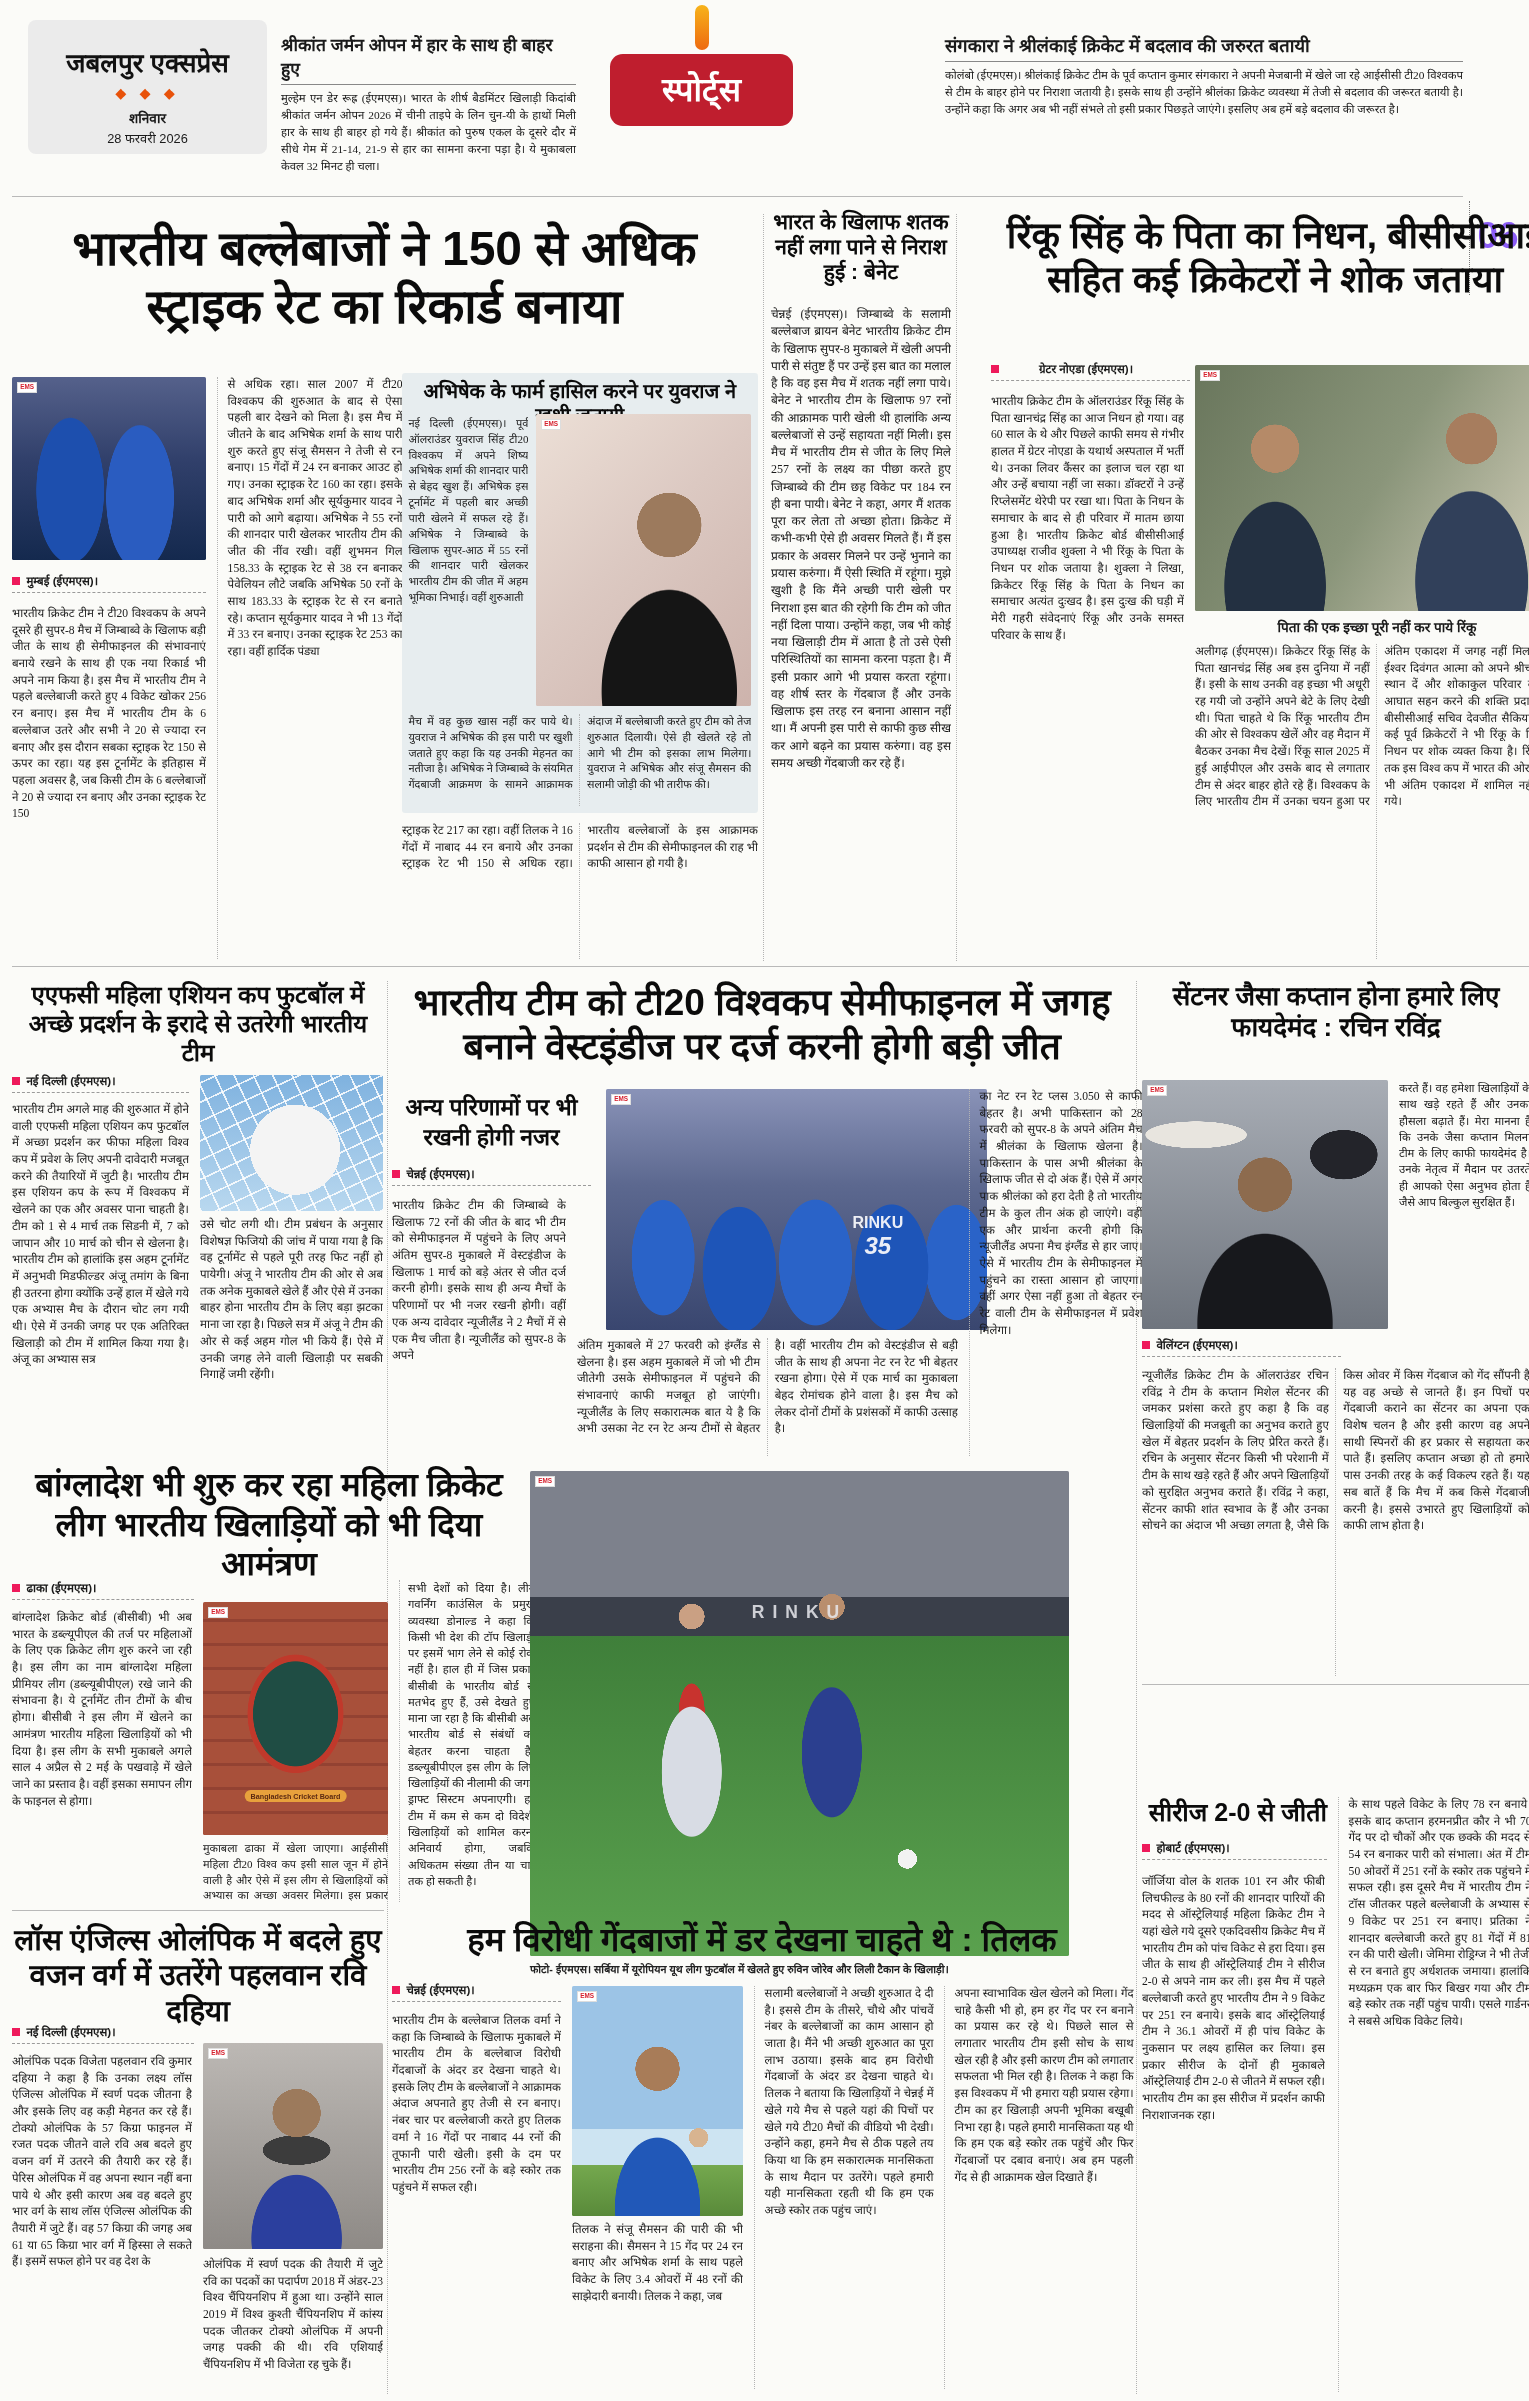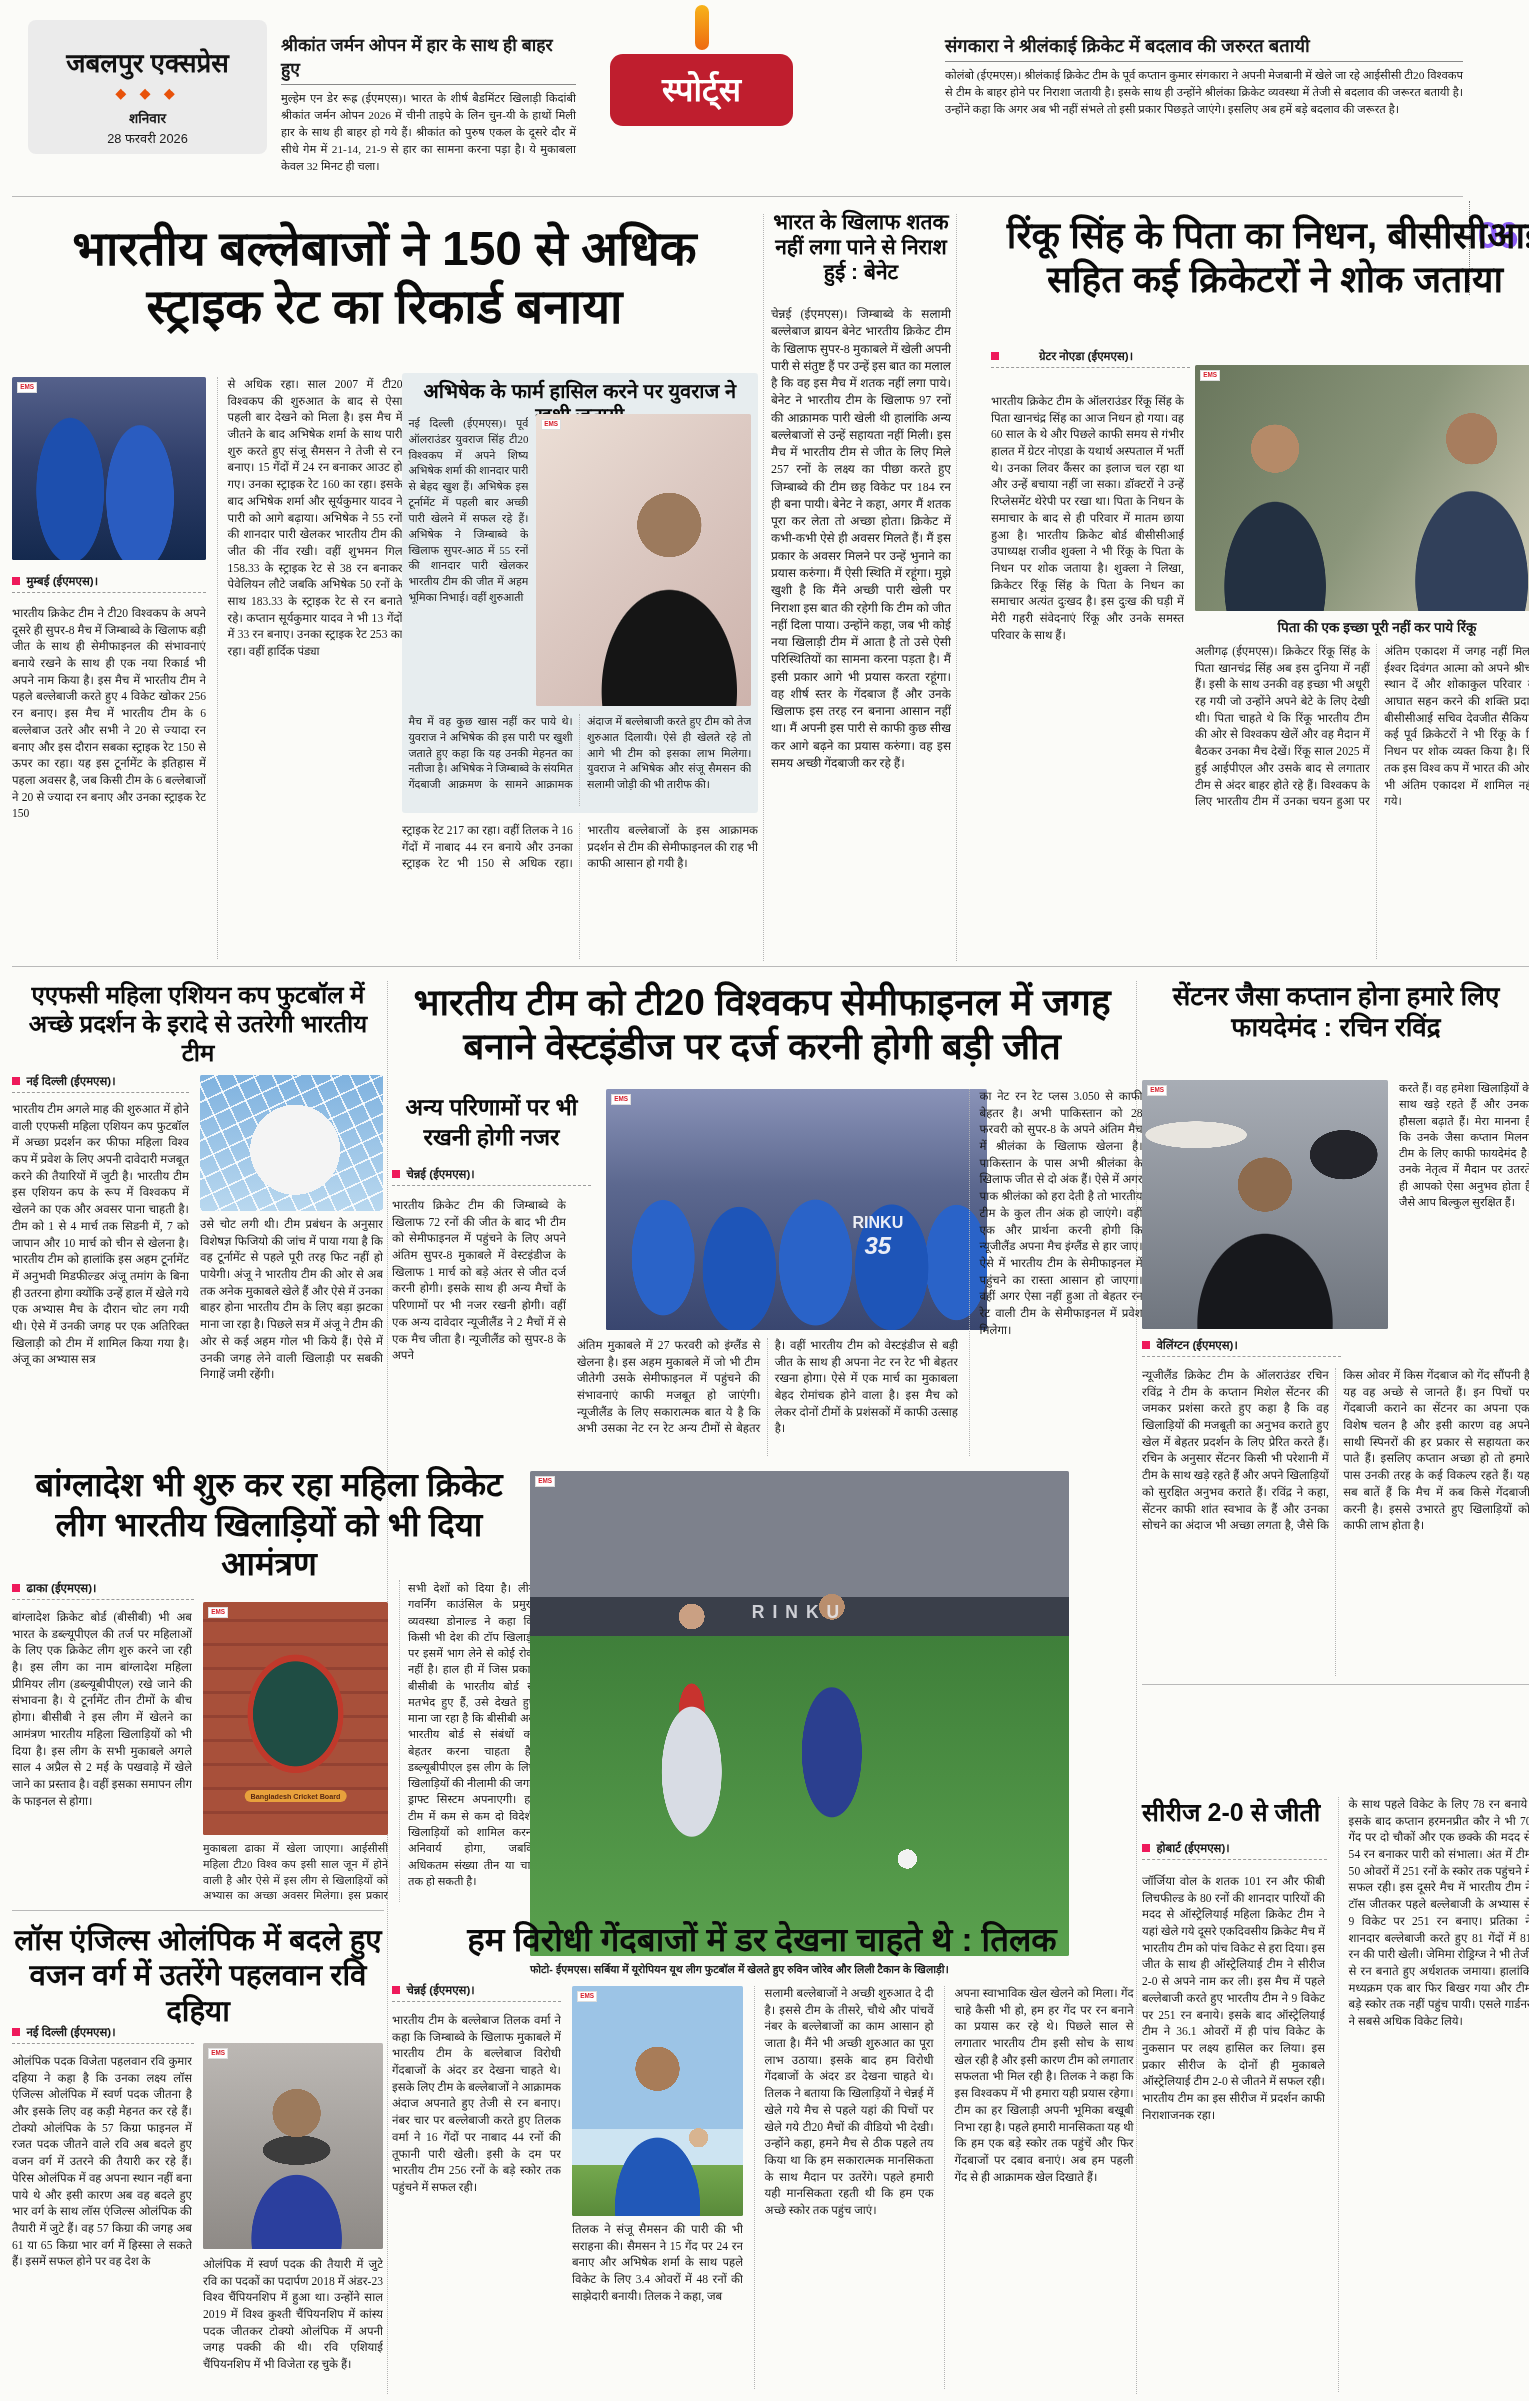--- a/index.html
+++ b/index.html
@@ -156,21 +156,21 @@
 
   <div class="abs" style="left:771px;top:209px;width:180px;height:752px;">
     <div class="abs hl" style="left:0;top:0;width:180px;font-size:21px;">भारत के खिलाफ शतक नहीं लगा पाने से निराश हुई : बेनेट</div>
     <div class="abs body-txt" style="left:0;top:97px;width:180px;height:654px;font-size:12px;">चेन्नई (ईएमएस)। जिम्बाब्वे के सलामी बल्लेबाज ब्रायन बेनेट भारतीय क्रिकेट टीम के खिलाफ सुपर-8 मुकाबले में खेली अपनी पारी से संतुष्ट हैं पर उन्हें इस बात का मलाल है कि वह इस मैच में शतक नहीं लगा पाये। बेनेट ने भारतीय टीम के खिलाफ 97 रनों की आक्रामक पारी खेली थी हालांकि अन्य बल्लेबाजों से उन्हें सहायता नहीं मिली। इस मैच में भारतीय टीम से जीत के लिए मिले 257 रनों के लक्ष्य का पीछा करते हुए जिम्बाब्वे की टीम छह विकेट पर 184 रन ही बना पायी। बेनेट ने कहा, अगर मैं शतक पूरा कर लेता तो अच्छा होता। क्रिकेट में कभी-कभी ऐसे ही अवसर मिलते हैं। मैं इस प्रकार के अवसर मिलने पर उन्हें भुनाने का प्रयास करुंगा। मैं ऐसी स्थिति में रहूंगा। मुझे खुशी है कि मैंने अच्छी पारी खेली पर निराशा इस बात की रहेगी कि टीम को जीत नहीं दिला पाया। उन्होंने कहा, जब भी कोई नया खिलाड़ी टीम में आता है तो उसे ऐसी परिस्थितियों का सामना करना पड़ता है। मैं इसी प्रकार आगे भी प्रयास करता रहूंगा। वह शीर्ष स्तर के गेंदबाज हैं और उनके खिलाफ इस तरह रन बनाना आसान नहीं था। मैं अपनी इस पारी से काफी कुछ सीख कर आगे बढ़ने का प्रयास करुंगा। वह इस समय अच्छी गेंदबाजी कर रहे हैं।</div>
   </div>
 
   <div class="abs vsep" style="left:956px;top:214px;height:747px;"></div>
 
   <div class="abs" style="left:962px;top:209px;width:568px;height:752px;margin-left:29px;">
     <div class="abs hl" style="left:0;top:4.8px;width:568px;font-size:37px;">रिंकू सिंह के पिता का निधन, बीसीसीआई सहित कई क्रिकेटरों ने शोक जताया</div>
-    <div class="abs byline" style="left:0;top:139px;width:199px;gap:40px;">
+    <div class="abs byline" style="left:0;top:152px;width:199px;gap:40px;">
       <span class="sq"></span>
       <span>ग्रेटर नोएडा (ईएमएस)।</span>
     </div>
     <div class="abs body-txt" style="left:0;top:185px;width:193px;height:564px;">भारतीय क्रिकेट टीम के ऑलराउंडर रिंकू सिंह के पिता खानचंद्र सिंह का आज निधन हो गया। वह 60 साल के थे और पिछले काफी समय से गंभीर हालत में ग्रेटर नोएडा के यथार्थ अस्पताल में भर्ती थे। उनका लिवर कैंसर का इलाज चल रहा था और उन्हें बचाया नहीं जा सका। डॉक्टरों ने उन्हें रिप्लेसमेंट थेरेपी पर रखा था। पिता के निधन के समाचार के बाद से ही परिवार में मातम छाया हुआ है। भारतीय क्रिकेट बोर्ड बीसीसीआई उपाध्यक्ष राजीव शुक्ला ने भी रिंकू के पिता के निधन पर शोक जताया है। शुक्ला ने लिखा, क्रिकेटर रिंकू सिंह के पिता के निधन का समाचार अत्यंत दुःखद है। इस दुःख की घड़ी में मेरी गहरी संवेदनाएं रिंकू और उनके समस्त परिवार के साथ हैं।</div>
     <div class="abs ph ph-rinku" style="left:204px;top:156px;width:364px;height:246px;">
       <span class="ems">EMS</span>
     </div>
     <div class="abs capb" style="left:204px;top:408px;width:364px;">पिता की एक इच्छा पूरी नहीं कर पाये रिंकू</div>
     <div class="abs body-txt cols2" style="left:204px;top:435px;width:364px;height:315px;">अलीगढ़ (ईएमएस)। क्रिकेटर रिंकू सिंह के पिता खानचंद्र सिंह अब इस दुनिया में नहीं हैं। इसी के साथ उनकी वह इच्छा भी अधूरी रह गयी जो उन्होंने अपने बेटे के लिए देखी थी। पिता चाहते थे कि रिंकू भारतीय टीम की ओर से विश्वकप खेलें और वह मैदान में बैठकर उनका मैच देखें। रिंकू साल 2025 में हुई आईपीएल और उसके बाद से लगातार टीम से अंदर बाहर होते रहे हैं। विश्वकप के लिए भारतीय टीम में उनका चयन हुआ पर अंतिम एकादश में जगह नहीं मिल पायी। ईश्वर दिवंगत आत्मा को अपने श्रीचरणों में स्थान दें और शोकाकुल परिवार को यह आघात सहन करने की शक्ति प्रदान करें। बीसीसीआई सचिव देवजीत सैकिया सहित कई पूर्व क्रिकेटरों ने भी रिंकू के पिता के निधन पर शोक व्यक्त किया है। रिंकू अब तक इस विश्व कप में भारत की ओर से एक भी अंतिम एकादश में शामिल नहीं किये गये।</div>
   </div>
@@ -268,21 +268,21 @@
       <span class="ems">EMS</span>
     </div>
     <div class="abs body-txt" style="left:180px;top:305px;width:171px;height:167px;">तिलक ने संजू सैमसन की पारी की भी सराहना की। सैमसन ने 15 गेंद पर 24 रन बनाए और अभिषेक शर्मा के साथ पहले विकेट के लिए 3.4 ओवरों में 48 रनों की साझेदारी बनायी। तिलक ने कहा, जब</div>
     <div class="abs body-txt" style="left:362px;top:69px;width:169px;height:403px;border-left:0.8px dotted #b3b3b3;padding-left:9.6px;">सलामी बल्लेबाजों ने अच्छी शुरुआत दे दी है। इससे टीम के तीसरे, चौथे और पांचवें नंबर के बल्लेबाजों का काम आसान हो जाता है। मैंने भी अच्छी शुरुआत का पूरा लाभ उठाया। इसके बाद हम विरोधी गेंदबाजों के अंदर डर देखना चाहते थे। तिलक ने बताया कि खिलाड़ियों ने चेन्नई में खेले गये मैच से पहले यहां की पिचों पर खेले गये टी20 मैचों की वीडियो भी देखी। उन्होंने कहा, हमने मैच से ठीक पहले तय किया था कि हम सकारात्मक मानसिकता के साथ मैदान पर उतरेंगे। पहले हमारी यही मानसिकता रहती थी कि हम एक अच्छे स्कोर तक पहुंच जाएं।</div>
     <div class="abs body-txt" style="left:552px;top:69px;width:179px;height:403px;border-left:0.8px dotted #b3b3b3;padding-left:9.6px;">अपना स्वाभाविक खेल खेलने को मिला। गेंद चाहे कैसी भी हो, हम हर गेंद पर रन बनाने का प्रयास कर रहे थे। पिछले साल से लगातार भारतीय टीम इसी सोच के साथ खेल रही है और इसी कारण टीम को लगातार सफलता भी मिल रही है। तिलक ने कहा कि इस विश्वकप में भी हमारा यही प्रयास रहेगा। टीम का हर खिलाड़ी अपनी भूमिका बखूबी निभा रहा है। पहले हमारी मानसिकता यह थी कि हम एक बड़े स्कोर तक पहुंचें और फिर गेंदबाजों पर दबाव बनाएं। अब हम पहली गेंद से ही आक्रामक खेल दिखाते हैं।</div>
   </div>
 
   <div class="abs hsep" style="left:1142px;top:1684px;width:388px;"></div>
 
   <div class="abs" style="left:1142px;top:1692px;width:388px;height:702px;">
-    <div class="abs hl" style="left:0;top:105px;width:185px;font-size:25px;text-align:left;">सीरीज 2-0 से जीती</div>
+    <div class="abs hl" style="left:0;top:105px;width:185px;font-size:25px;text-align:right;">सीरीज 2-0 से जीती</div>
     <div class="abs byline" style="left:0;top:148px;width:185px;">
       <span class="sq"></span>
       <span>होबार्ट (ईएमएस)।</span>
     </div>
     <div class="abs body-txt" style="left:0;top:182px;width:183px;height:518px;">जॉर्जिया वोल के शतक 101 रन और फीबी लिचफील्ड के 80 रनों की शानदार पारियों की मदद से ऑस्ट्रेलियाई महिला क्रिकेट टीम ने यहां खेले गये दूसरे एकदिवसीय क्रिकेट मैच में भारतीय टीम को पांच विकेट से हरा दिया। इस जीत के साथ ही ऑस्ट्रेलियाई टीम ने सीरीज 2-0 से अपने नाम कर ली। इस मैच में पहले बल्लेबाजी करते हुए भारतीय टीम ने 9 विकेट पर 251 रन बनाये। इसके बाद ऑस्ट्रेलियाई टीम ने 36.1 ओवरों में ही पांच विकेट के नुकसान पर लक्ष्य हासिल कर लिया। इस प्रकार सीरीज के दोनों ही मुकाबले ऑस्ट्रेलियाई टीम 2-0 से जीतने में सफल रही। भारतीय टीम का इस सीरीज में प्रदर्शन काफी निराशाजनक रहा।</div>
     <div class="abs body-txt" style="left:196px;top:105px;width:183px;height:595px;border-left:0.8px dotted #b3b3b3;padding-left:9.6px;">के साथ पहले विकेट के लिए 78 रन बनाये। इसके बाद कप्तान हरमनप्रीत कौर ने भी 70 गेंद पर दो चौकों और एक छक्के की मदद से 54 रन बनाकर पारी को संभाला। अंत में टीम 50 ओवरों में 251 रनों के स्कोर तक पहुंचने में सफल रही। इस दूसरे मैच में भारतीय टीम ने टॉस जीतकर पहले बल्लेबाजी के अभ्यास से 9 विकेट पर 251 रन बनाए। प्रतिका ने शानदार बल्लेबाजी करते हुए 81 गेंदों में 81 रन की पारी खेली। जेमिमा रोड्रिग्ज ने भी तेजी से रन बनाते हुए अर्धशतक जमाया। हालांकि मध्यक्रम एक बार फिर बिखर गया और टीम बड़े स्कोर तक नहीं पहुंच पायी। एसले गार्डनर ने सबसे अधिक विकेट लिये।</div>
   </div>
 
 </div>
 

